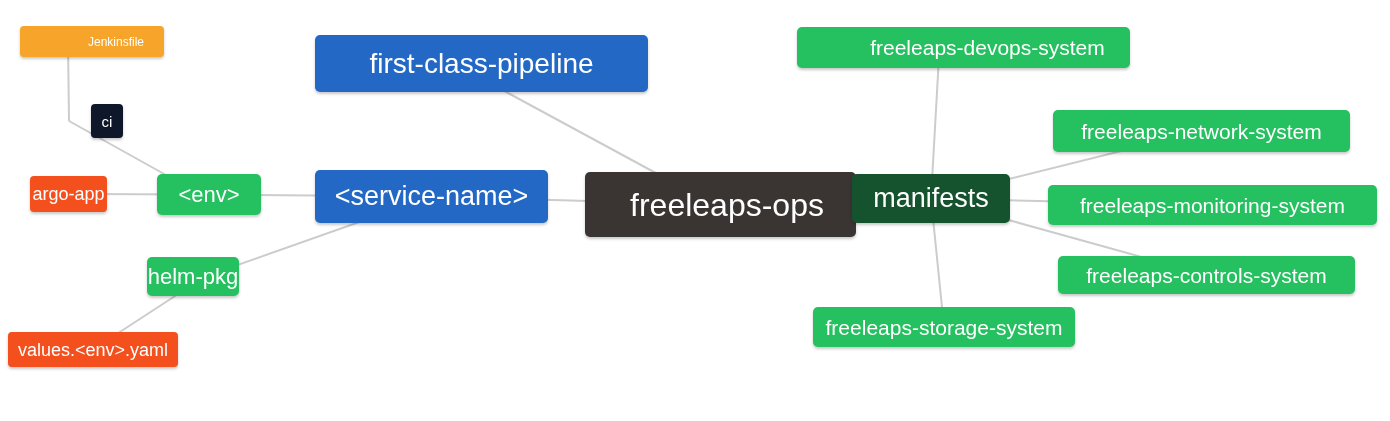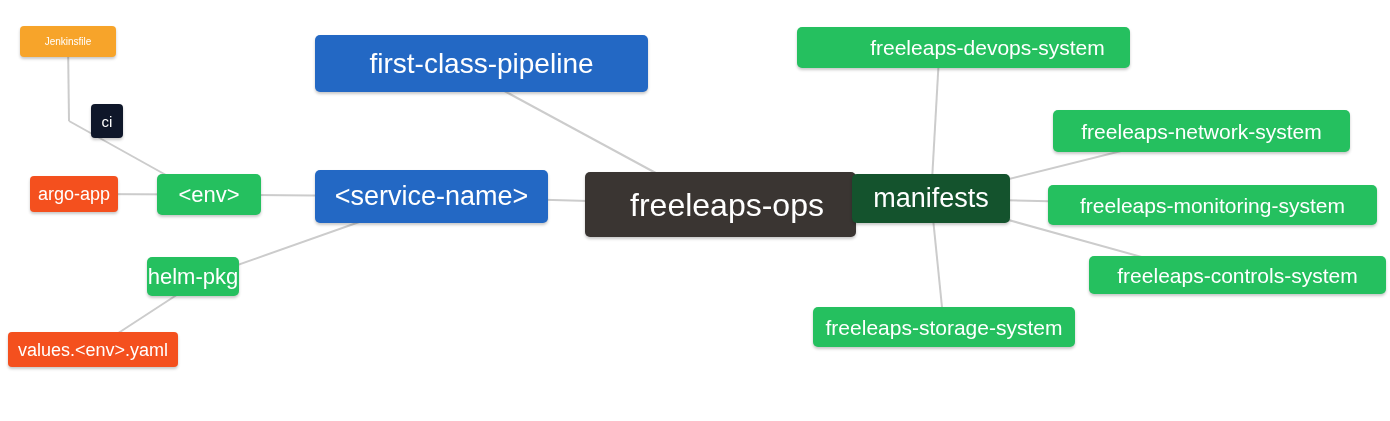--- a/index.html
+++ b/index.html
@@ -16,23 +16,23 @@
     z-index:1;
     display:flex;align-items:center;justify-content:center;
     color:#ffffff;
     border-radius:5px;
     box-shadow:0 2px 3px rgba(0,0,0,0.22);
     white-space:nowrap;
     cursor:pointer;
     line-height:1;
   }
   
-  #n-jenkinsfile{left:20px;top:26px;width:96px;height:31px;font-size:10px;border-radius:4px;}
+  #n-jenkinsfile{left:20px;top:26px;width:96px;height:31px;font-size:12px;border-radius:4px;padding-left:48px;}
   #n-ci{left:53px;top:104px;width:32px;height:34px;font-size:15px;border-radius:4px;}
-  #n-argo-app{left:30px;top:176px;width:88px;height:36px;font-size:18px;border-radius:4px;}
+  #n-argo-app{left:30px;top:176px;width:77px;height:36px;font-size:18px;border-radius:4px;}
   #n-env{left:157px;top:174px;width:104px;height:41px;font-size:22px;}
   #n-helm-pkg{left:147px;top:257px;width:92px;height:39px;font-size:22px;}
   #n-values-env-yaml{left:8px;top:332px;width:170px;height:35px;font-size:18px;border-radius:4px;}
   #n-first-class-pipeline{left:315px;top:35px;width:333px;height:57px;font-size:28px;}
   #n-service-name{left:315px;top:170px;width:233px;height:53px;font-size:27px;}
   #n-freeleaps-ops{left:585px;top:172px;width:258px;height:65px;font-size:32px;}
   #n-manifests{left:852px;top:174px;width:158px;height:49px;font-size:27px;}
   #n-devops{left:797px;top:27px;width:285px;height:41px;font-size:21px;padding-left:48px;}
   #n-network{left:1053px;top:110px;width:297px;height:42px;font-size:21px;}
   #n-monitoring{left:1048px;top:185px;width:329px;height:40px;font-size:21px;}
@@ -66,15 +66,15 @@
   <div class="node" id="n-env" style="background: rgb(37, 192, 95);">&lt;env&gt;</div>
   <div class="node" id="n-helm-pkg" style="background: rgb(37, 192, 95);">helm-pkg</div>
   <div class="node" id="n-values-env-yaml" style="background: rgb(244, 80, 30);">values.&lt;env&gt;.yaml</div>
   <div class="node" id="n-first-class-pipeline" style="background: rgb(35, 104, 196);">first-class-pipeline</div>
   <div class="node" id="n-service-name" style="background: rgb(35, 104, 196);">&lt;service-name&gt;</div>
   <div class="node" id="n-freeleaps-ops" style="background: rgb(58, 53, 50); padding-left: 13px;">freeleaps-ops</div>
   <div class="node" id="n-manifests" style="background: #14532d;">manifests</div>
   <div class="node" id="n-devops" style="background: rgb(37, 192, 95);">freeleaps-devops-system</div>
   <div class="node" id="n-network" style="background: rgb(37, 192, 95);">freeleaps-network-system</div>
   <div class="node" id="n-monitoring" style="background: rgb(37, 192, 95);">freeleaps-monitoring-system</div>
-  <div class="node" id="n-controls" style="background: rgb(37, 192, 95); margin-left: 31px;">freeleaps-controls-system</div>
+  <div class="node" id="n-controls" style="background: rgb(37, 192, 95);">freeleaps-controls-system</div>
   <div class="node" id="n-storage" style="background: rgb(37, 192, 95);">freeleaps-storage-system</div>
 </div>
 
 </body></html>

